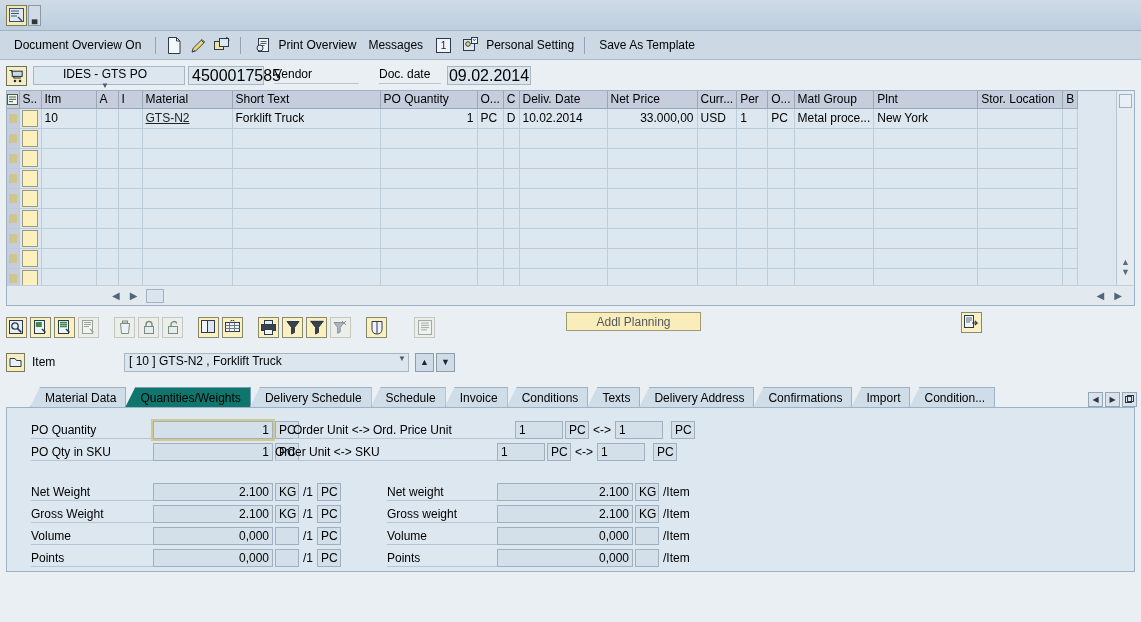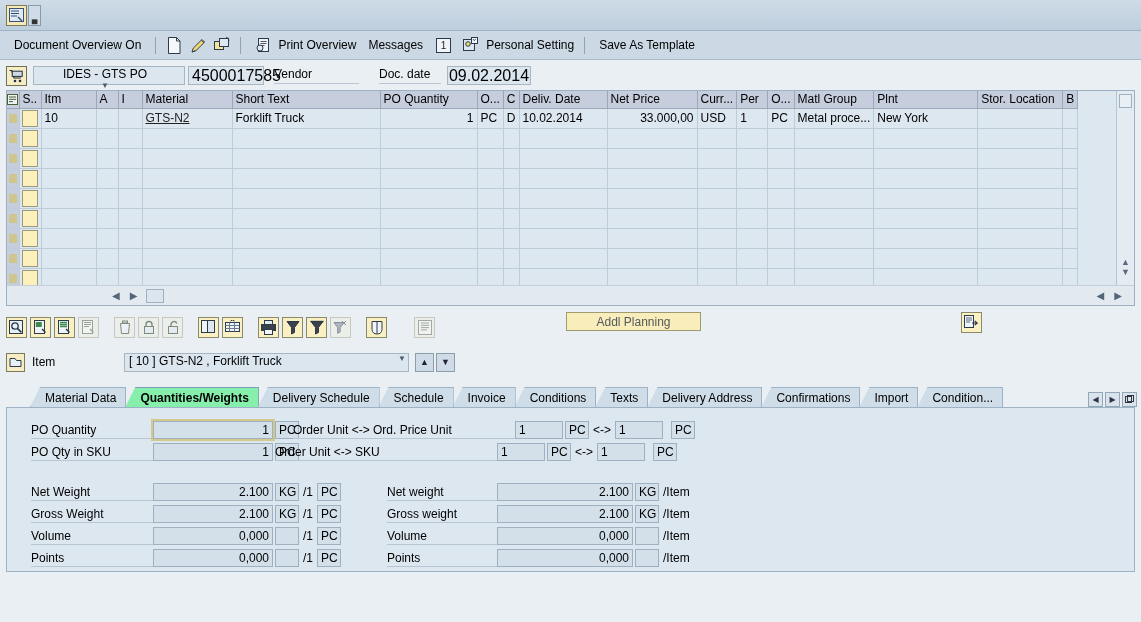--- a/index.html
+++ b/index.html
@@ -187,21 +187,21 @@
   }
   .tab{
     height:20px;box-sizing:border-box;
     background:#cfdde8;border:1px solid #9db2c4;border-bottom:none;
     border-radius:0;margin-right:-1px;
     display:flex;align-items:center;padding:0 9px;font-size:12px;
     white-space:nowrap;
     clip-path:polygon(10px 0,100% 0,100% 100%,0 100%);
     padding-left:14px;
   }
-  .tab.active{background:#86efac;border-color:#7d9cb6;font-weight:bold;}
+  .tab.active{background:#0f766e;border-color:#7d9cb6;font-weight:normal;}
   .tabnav{position:absolute;right:4px;bottom:0;display:flex;align-items:center;}
   .tabnavbtn{
     width:15px;height:15px;box-sizing:border-box;border:1px solid #94a7b8;
     background:#d8e3ec;margin-left:2px;display:flex;align-items:center;
     justify-content:center;font-size:8px;color:#334;
   }
 
   
   .detail{
     margin:0 0 0 6px;width:1129px;height:165px;box-sizing:border-box;

